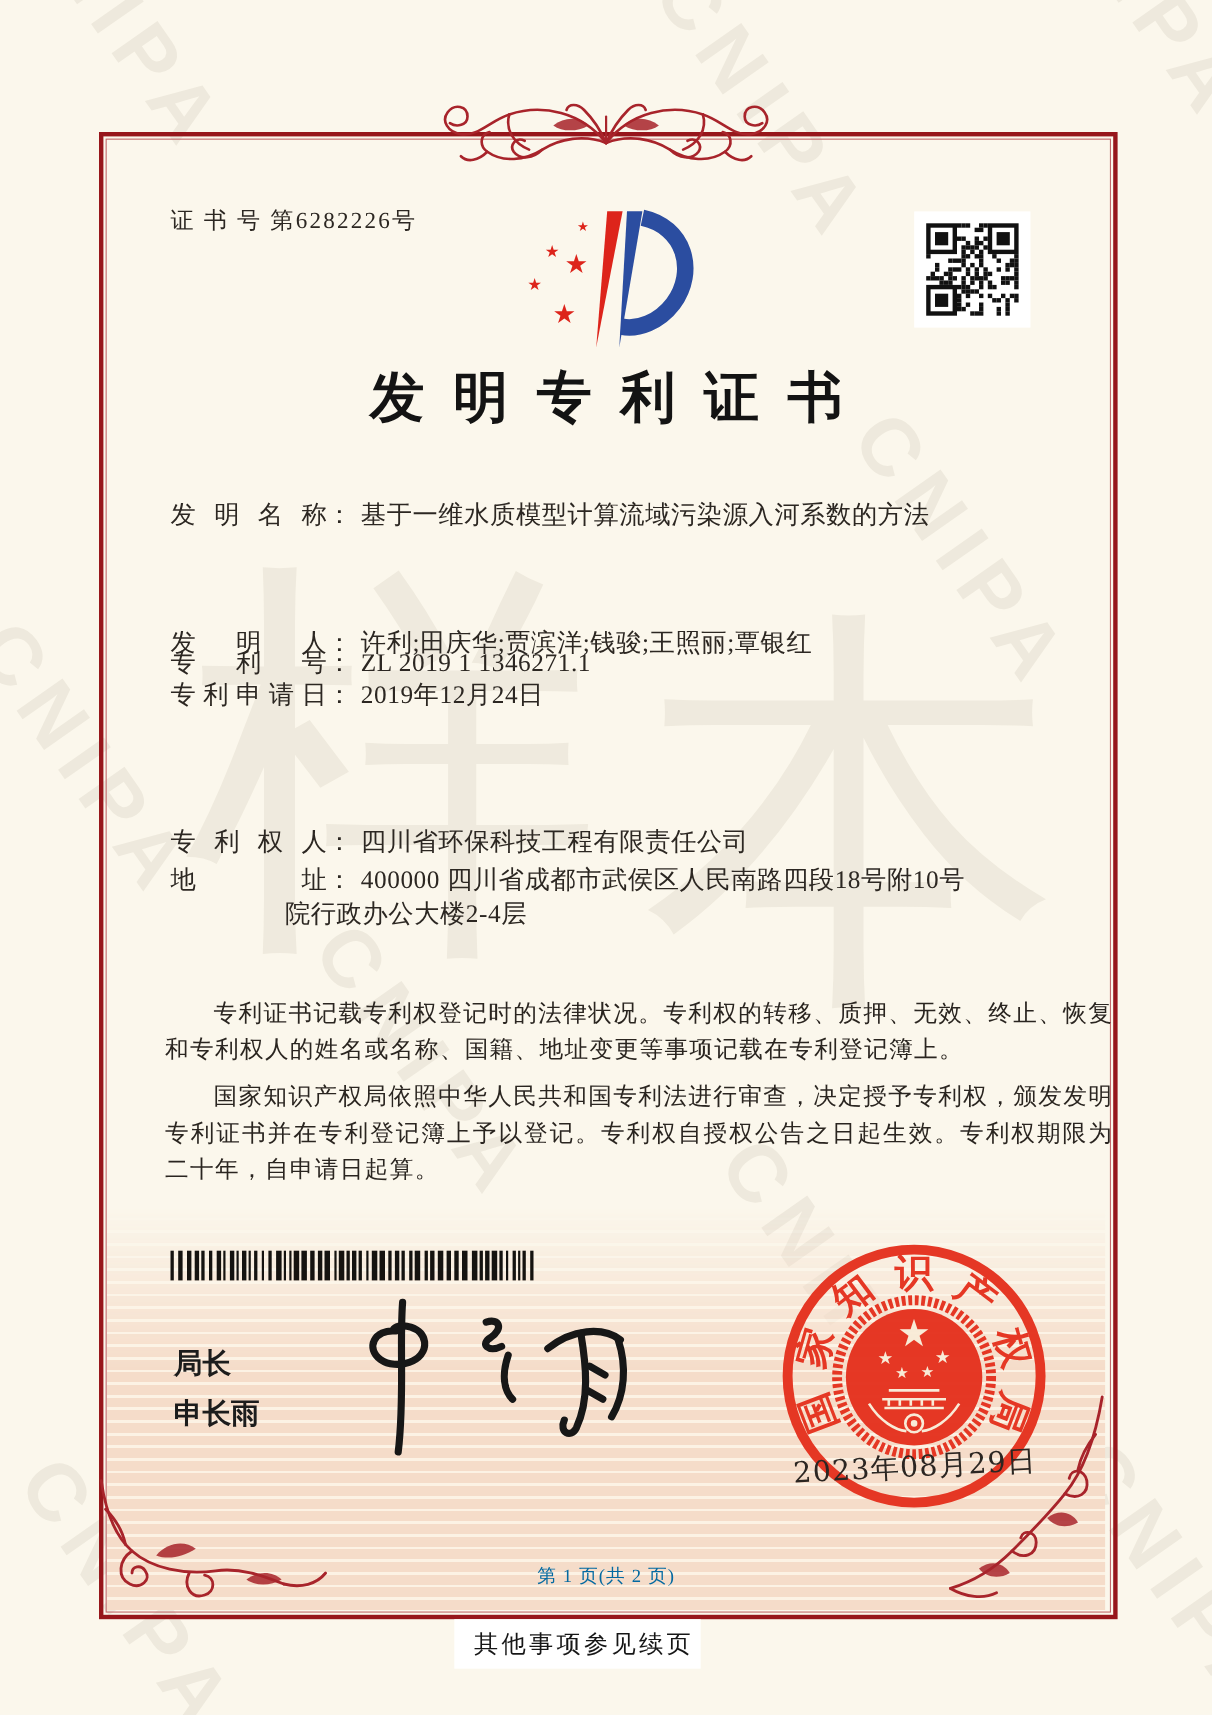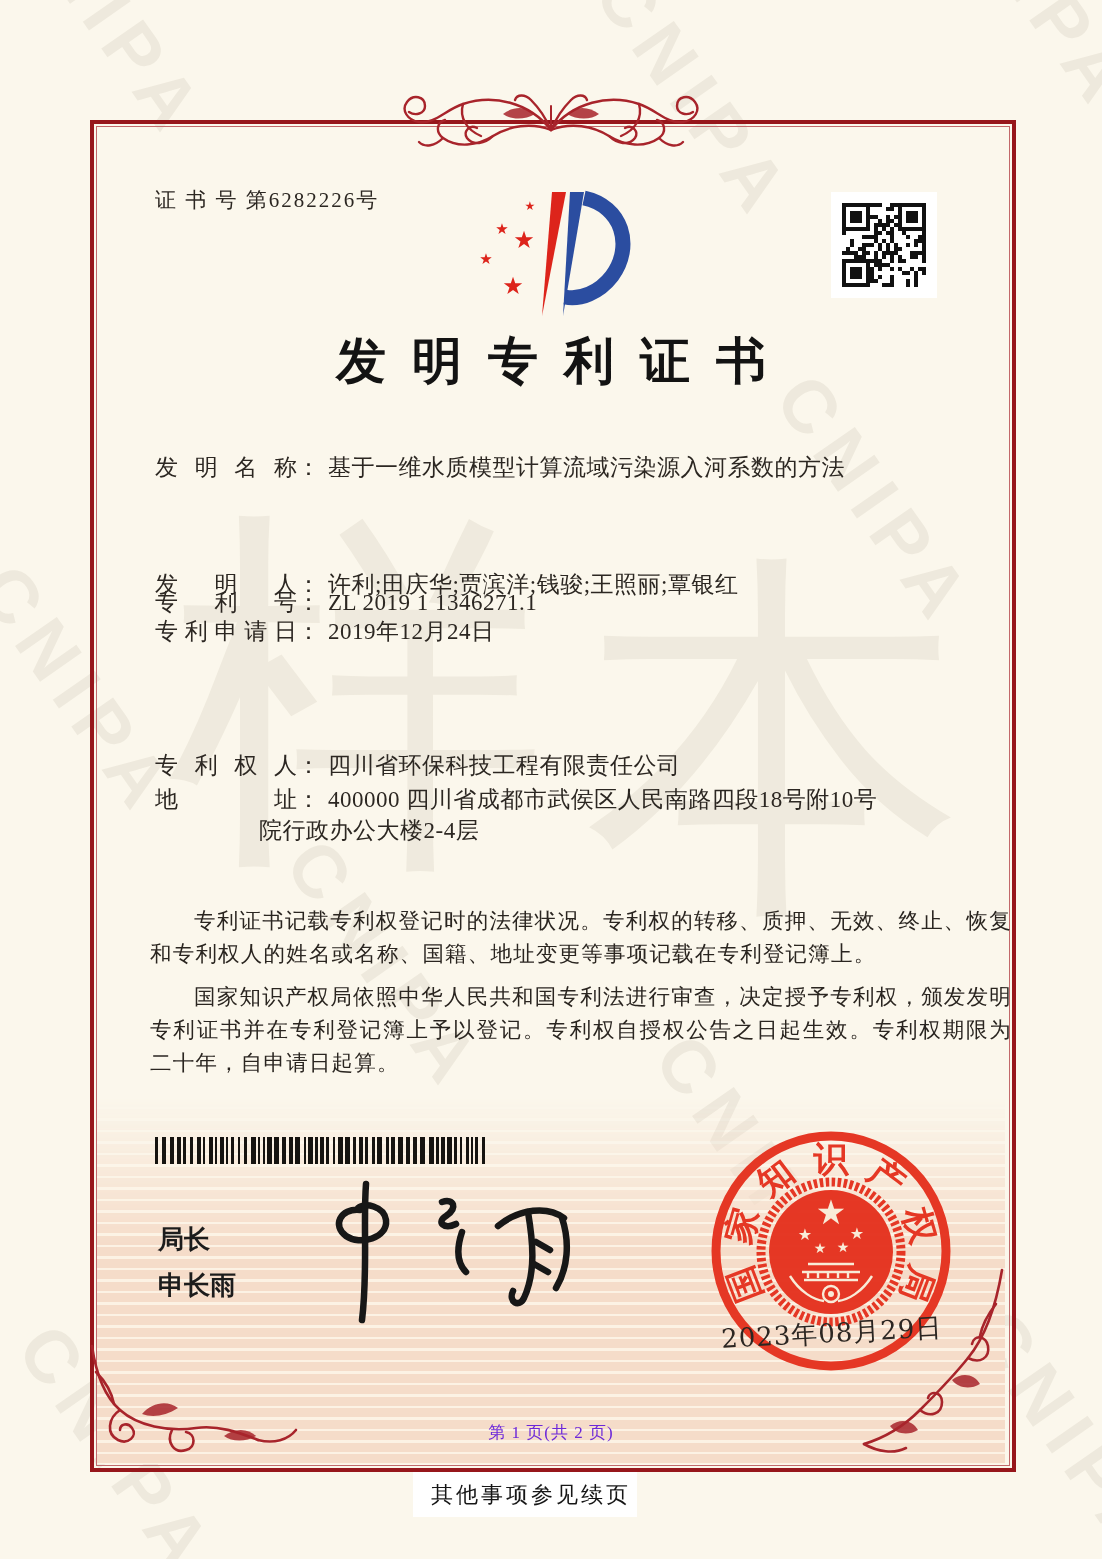--- a/index.html
+++ b/index.html
@@ -36,21 +36,21 @@
         text-align:justify;letter-spacing:1.2px;z-index:3;color:#2a2520;}
   .paras p{margin:0;text-indent:44px;}
   .paras p + p{margin-top:10px;}
   .barcode{position:absolute;left:155px;top:1137px;width:336px;height:27px;display:flex;z-index:3;}
   .barcode .b{height:100%;background:#151310;flex:none;}
   .comm{position:absolute;left:158px;z-index:4;font-family:"Liberation Sans","DejaVu Sans",sans-serif;
         font-weight:bold;font-size:26px;color:#1c1c1c;}
   .sig{position:absolute;left:312px;top:1170px;z-index:4;}
   .seal{position:absolute;left:704px;top:1124px;z-index:4;opacity:.97;}
   .page-ind{position:absolute;left:0;top:1421px;width:1102px;text-align:center;font-size:17px;
-        letter-spacing:1px;z-index:3;color:#6d28d9;}
+        letter-spacing:1px;z-index:3;color:#0369a1;}
   .footer-note{position:absolute;left:413px;top:1472px;width:224px;height:45px;background:#ffffff;
         z-index:3;font-size:22px;letter-spacing:3px;line-height:45px;padding-left:18px;
         box-sizing:border-box;color:#161616;}
 </style>
 </head>
 <body>
 
 <div class="page">
 
   <div id="wm-layer">

